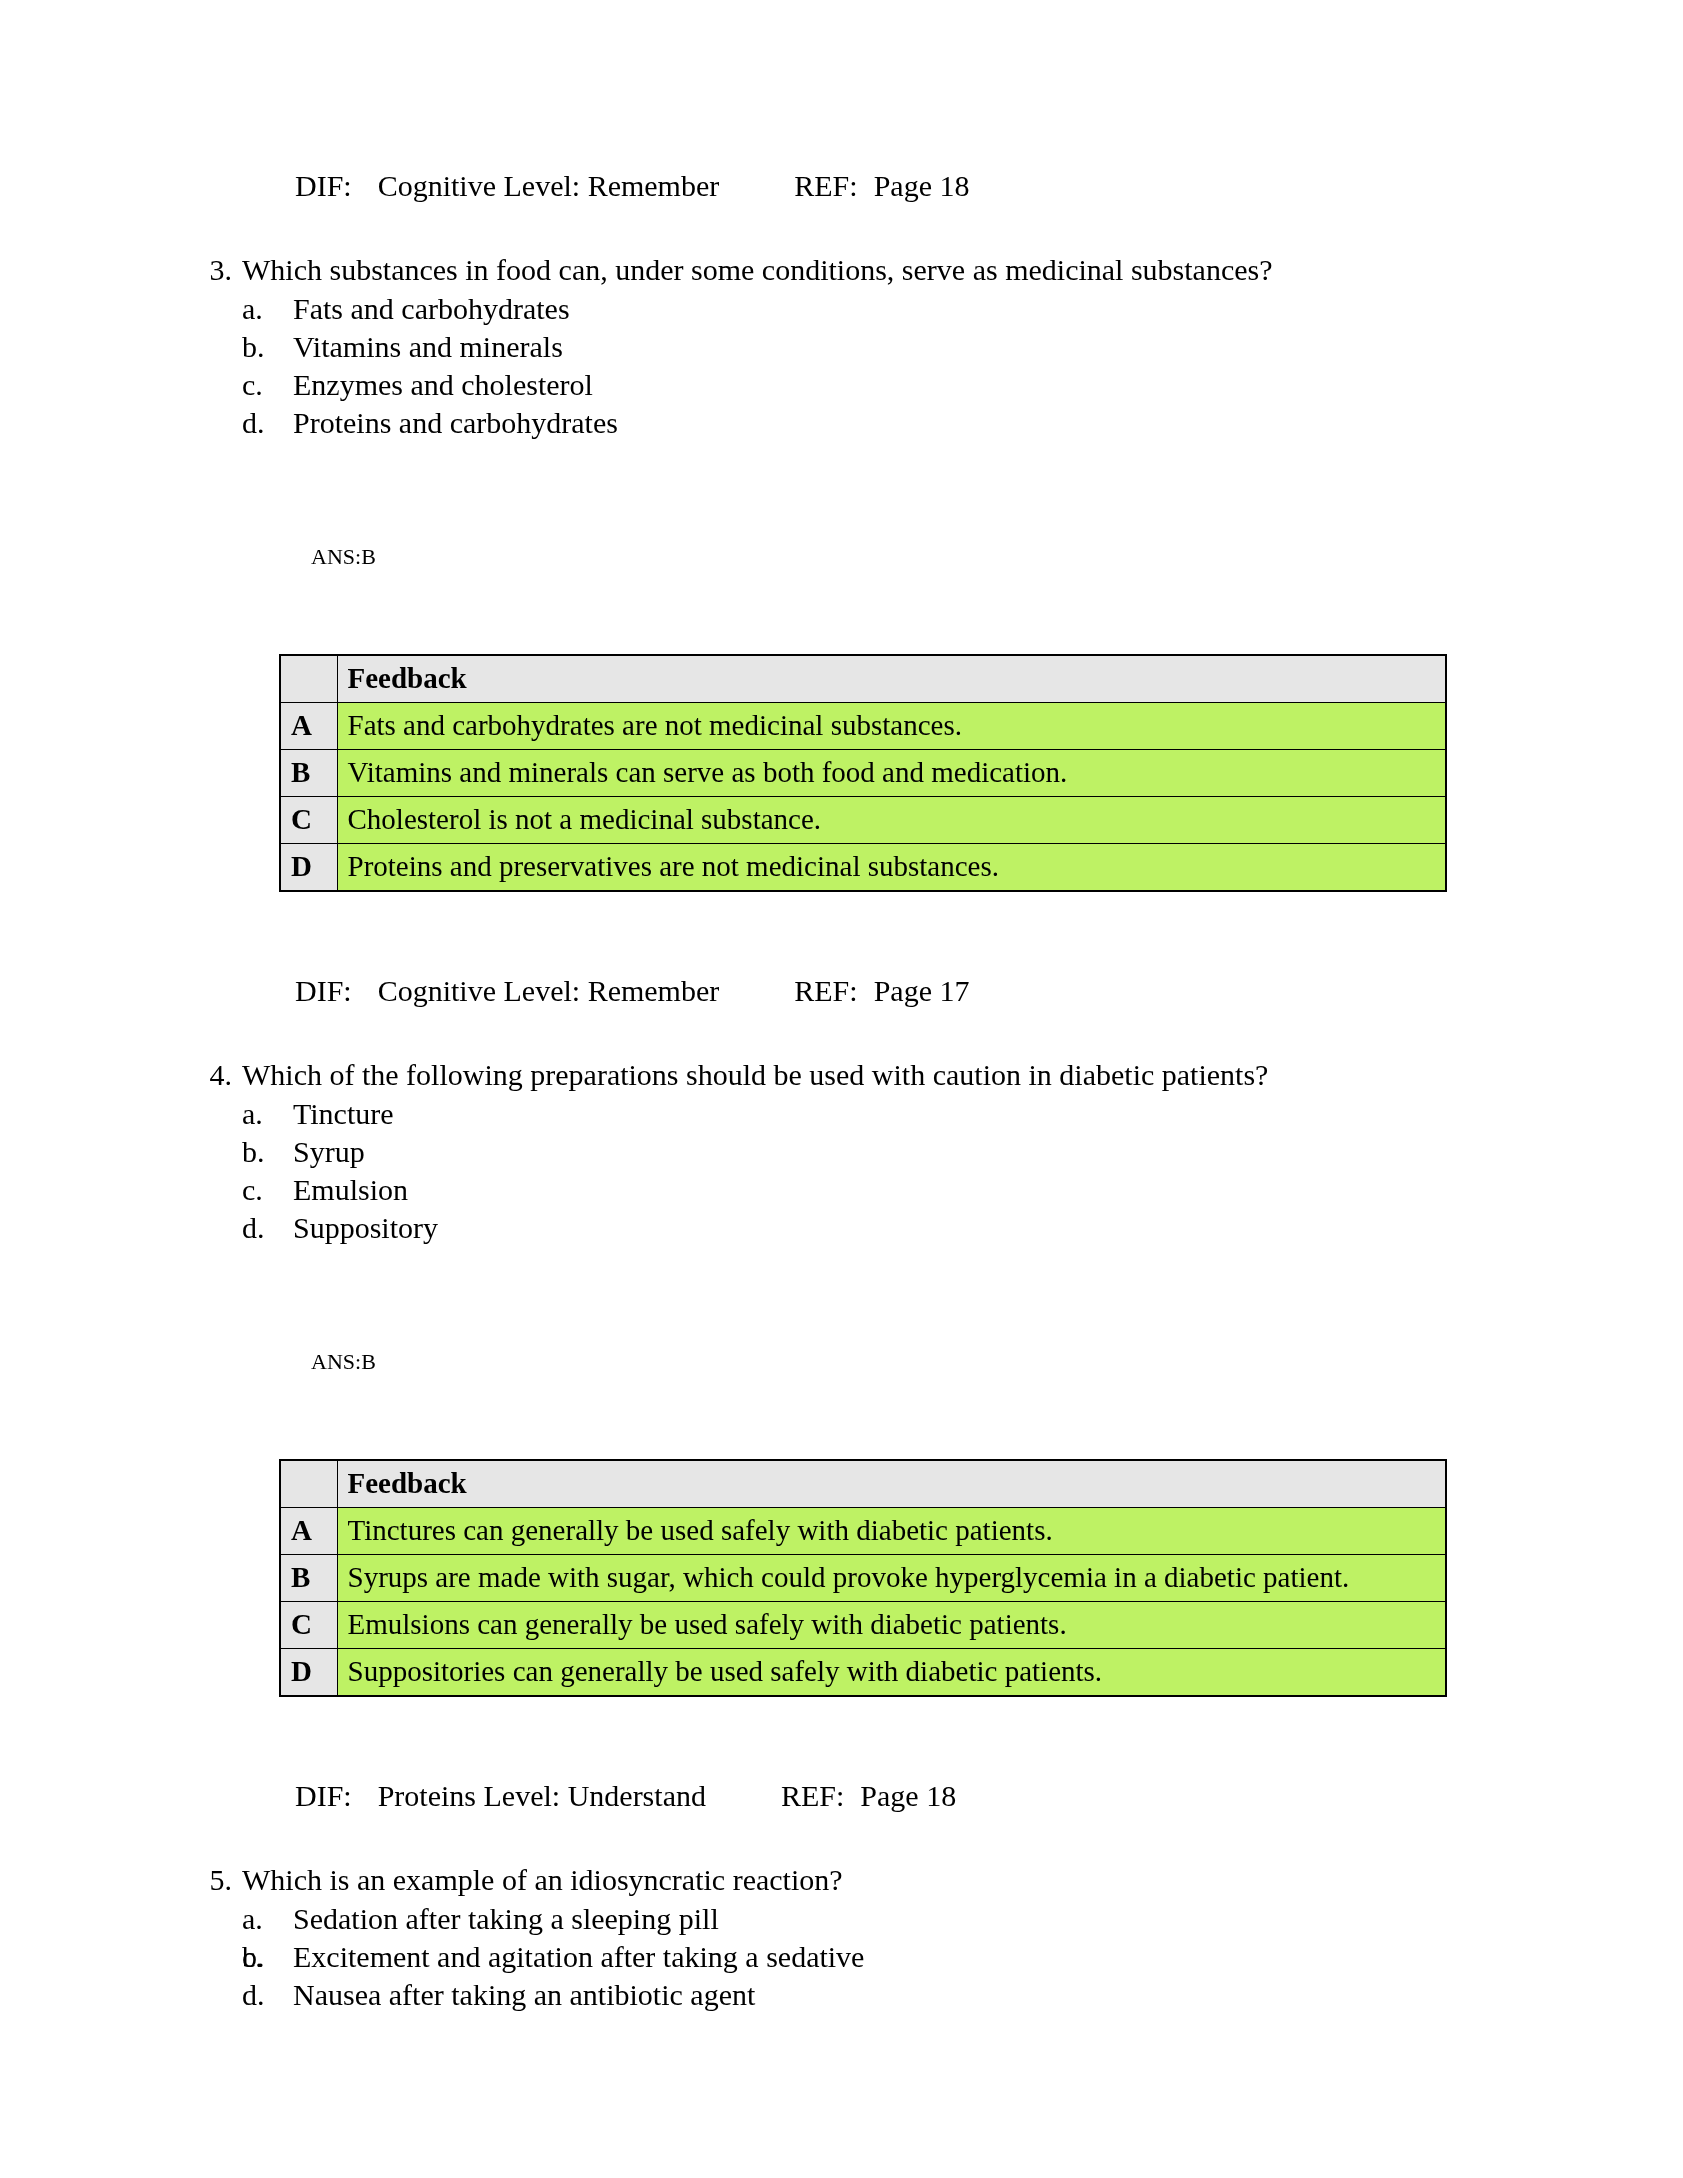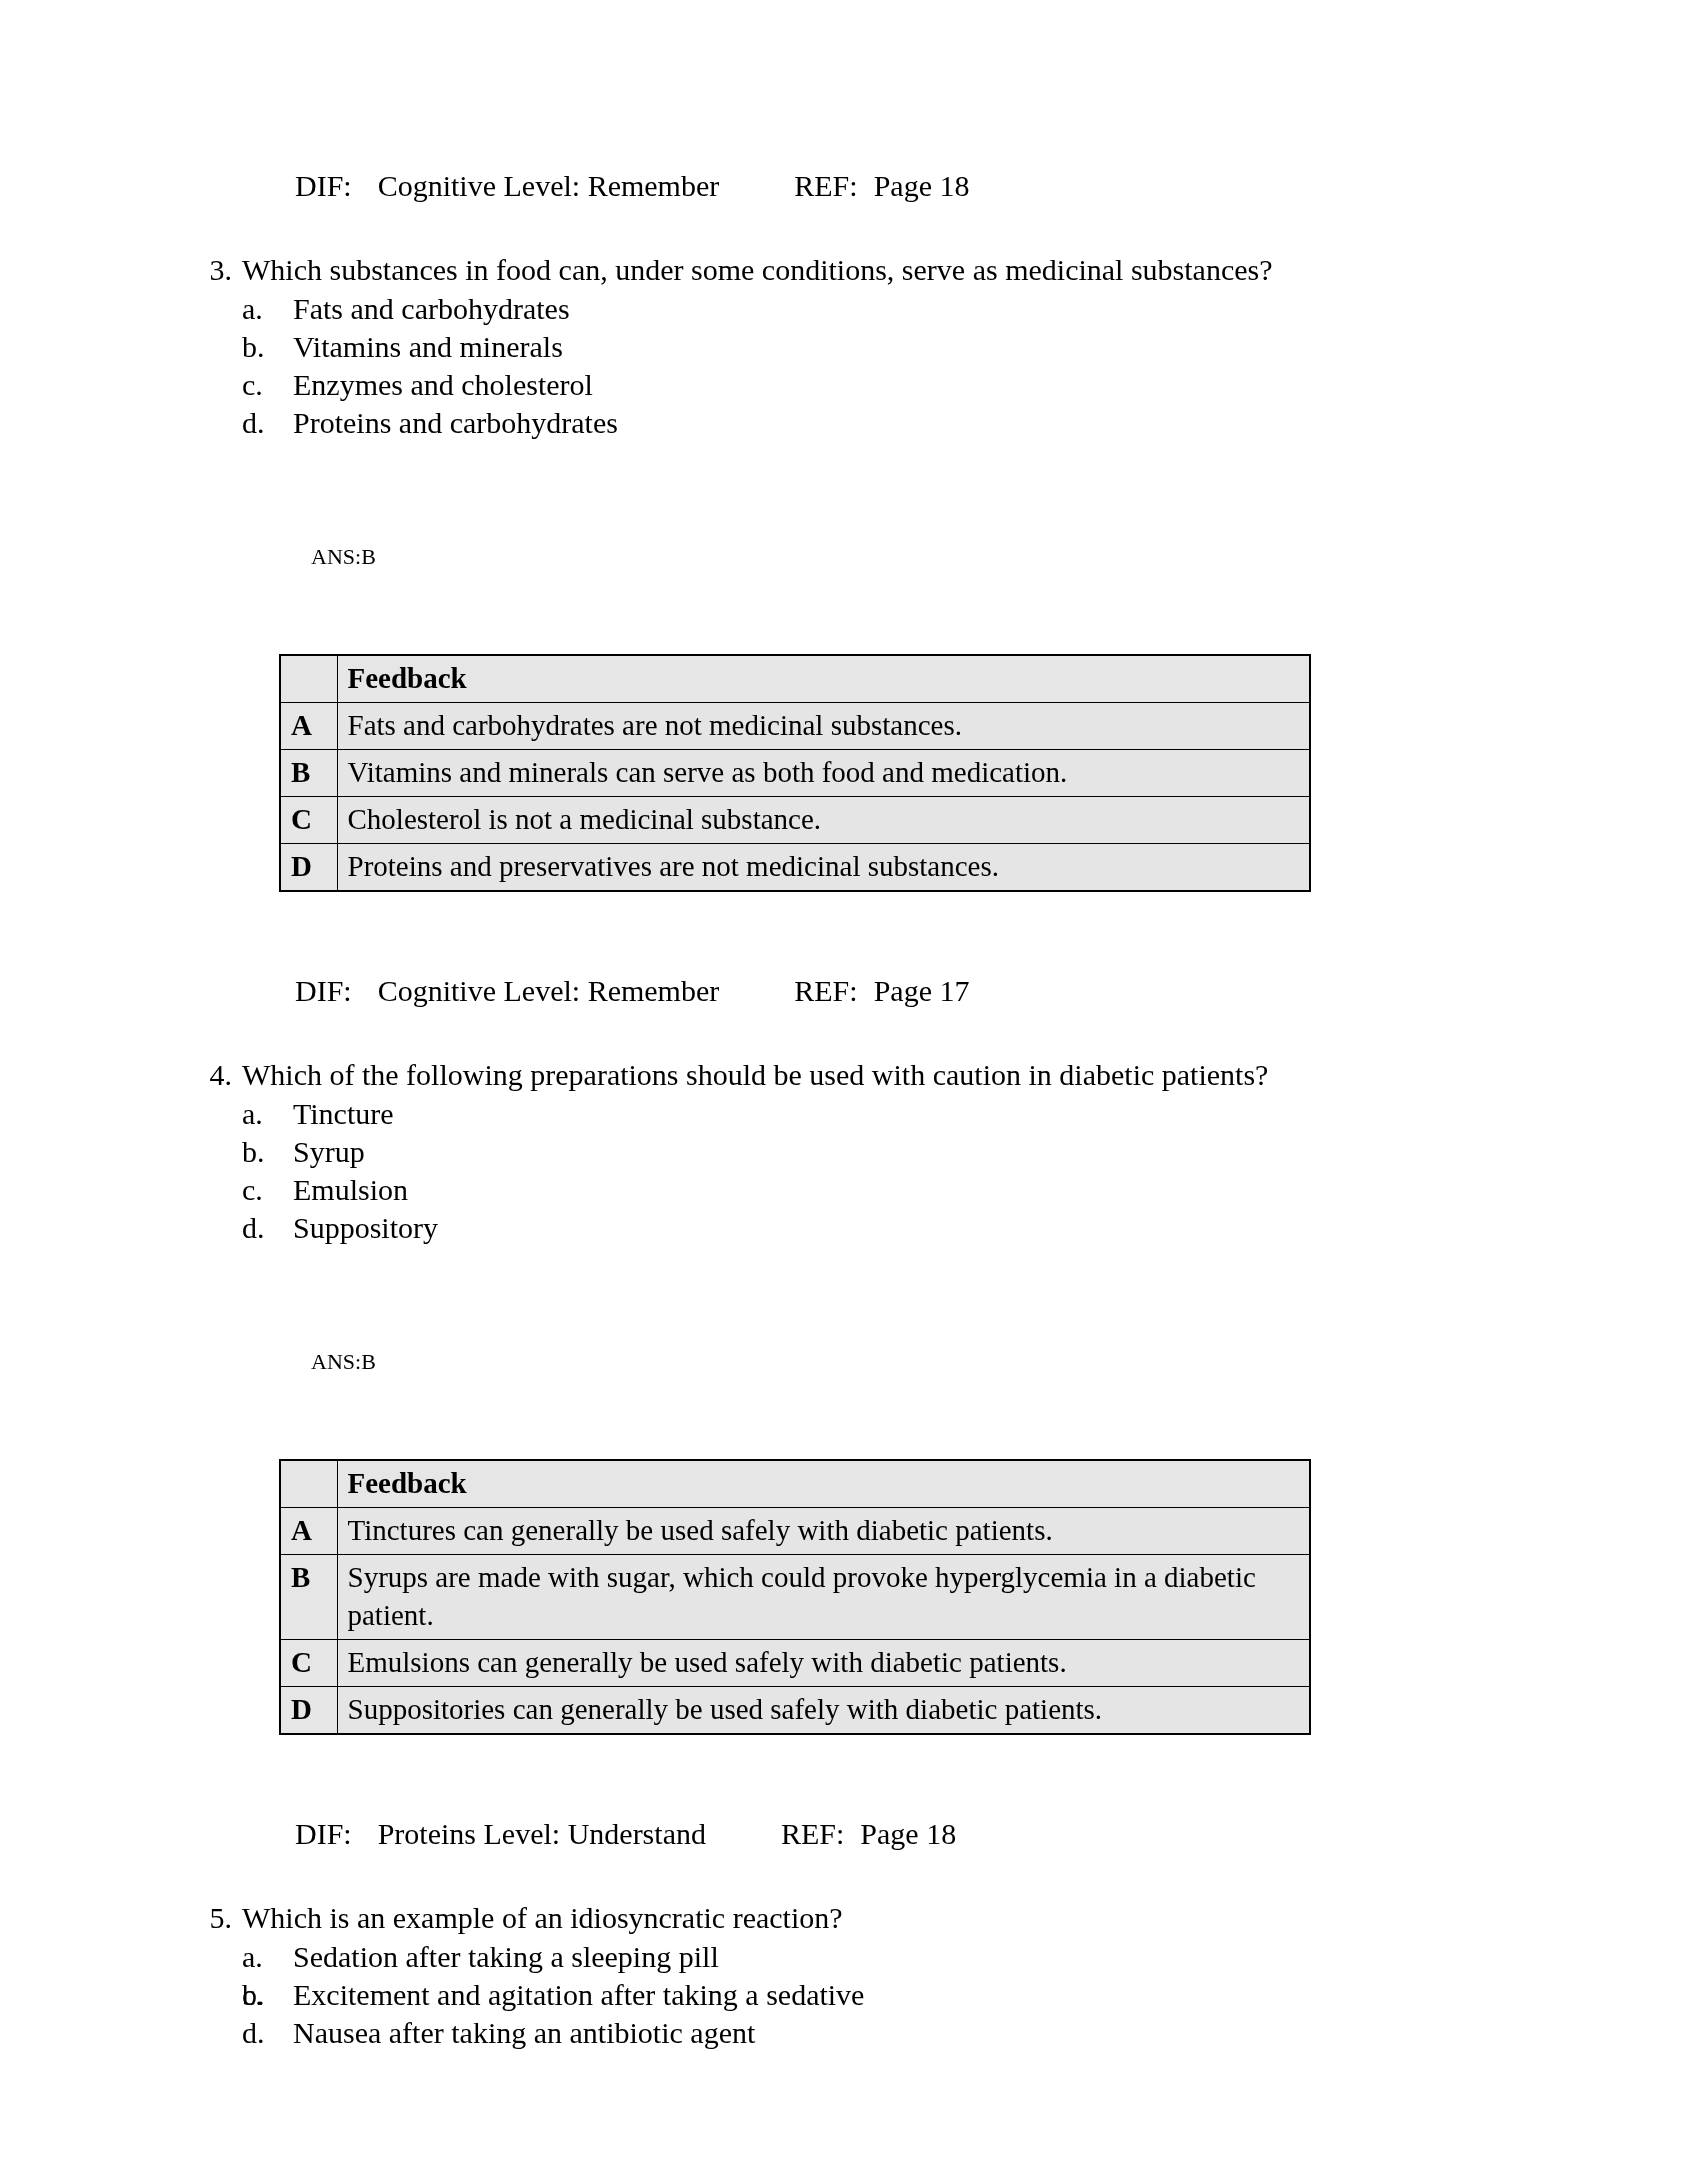--- a/index.html
+++ b/index.html
@@ -84,21 +84,21 @@
     line-height: 40px;
     white-space: pre;
   }
 
   
   .fb-table-wrap {
     padding-left: 267px;
   }
   table.feedback {
     border-collapse: collapse;
-    width: 1032px;
+    width: 1168px;
     table-layout: fixed;
     border: 2px solid #000;
     background: #ffffff;
   }
   table.feedback col.c-letter { width: 57px; }
   table.feedback td, table.feedback th {
     border: 1px solid #000;
     padding: 3px 8px 5px 10px;
     font-size: 29px;
     line-height: 38px;
@@ -111,21 +111,21 @@
     background: #e6e6e6;
     font-weight: bold;
   }
   table.feedback tr.header-row td.letter-cell { background: #e6e6e6; }
   table.feedback td.letter-cell {
     background: #e6e6e6;
     font-weight: bold;
     text-align: left;
     padding-left: 10px;
   }
-  table.feedback td.text-cell { background: #e5e5e5; }
+  table.feedback td.text-cell { background: #bef264; }
   .spacer-m  { height: 44px; }
   .spacer-l  { height: 61px; }
   .spacer-xl { height: 79px; }
 </style>
 </head>
 <body>
 
 <div class="page">
   <div class="content" style="padding-top:166px;">
 

